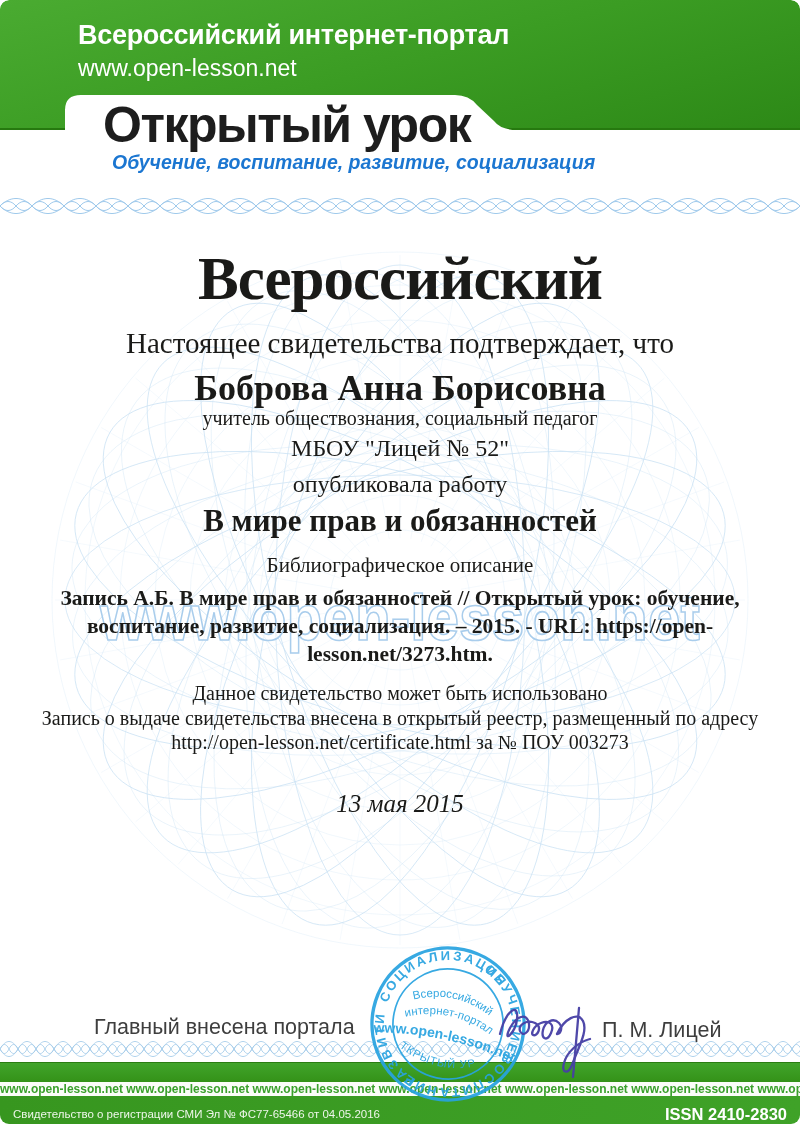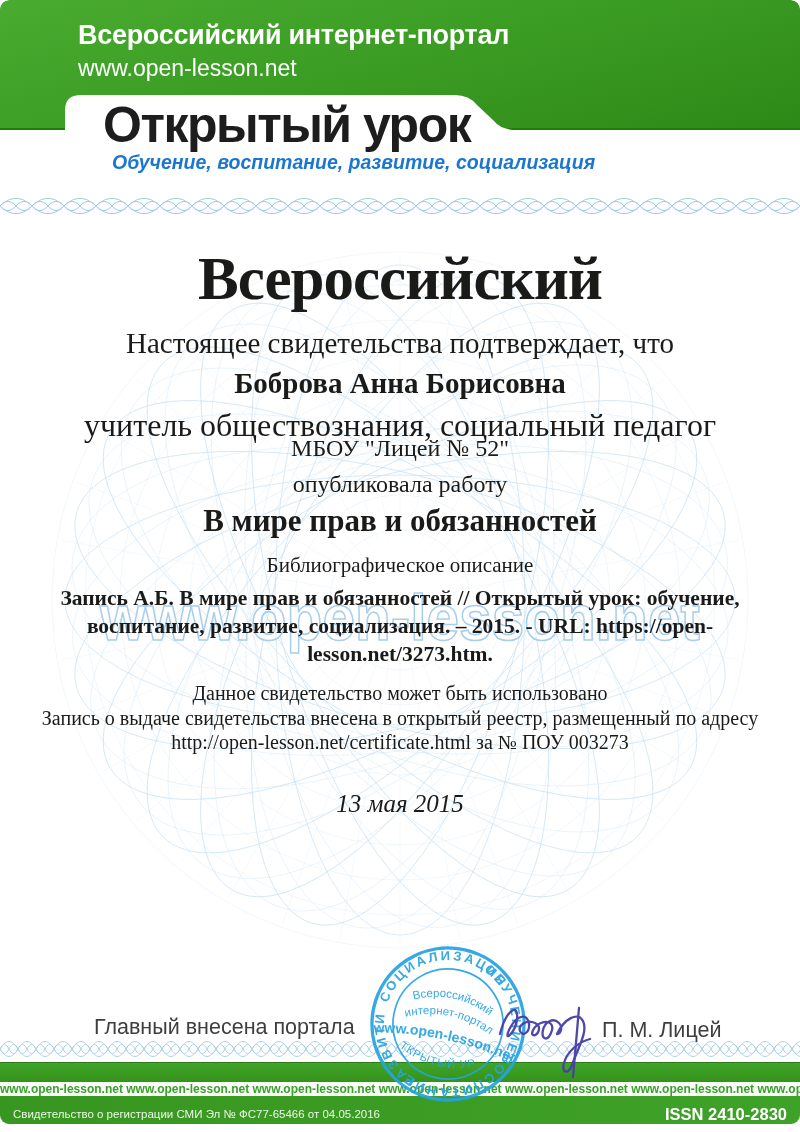--- a/index.html
+++ b/index.html
@@ -21,22 +21,22 @@
           font:italic 600 19.5px "Liberation Sans",sans-serif;}
   
   .band-top{position:absolute;left:0;top:194px;width:800px;height:24px;}
   .band-bottom{position:absolute;left:0;top:1036px;width:800px;height:26px;}
   .rosette{position:absolute;left:0;top:228px;width:800px;height:736px;z-index:1;}
   .watermark{position:absolute;left:0;top:566px;width:800px;height:104px;z-index:2;}
   
   .ctext{position:absolute;left:0;width:800px;text-align:center;color:#1a1a18;z-index:3;}
   .cert-title{top:244px;font-weight:700;font-size:61px;letter-spacing:-1px;}
   .statement{top:327px;font-size:29px;}
-  .recipient-name{top:367px;font-weight:700;font-size:29px;}
-  .recipient-role{top:407px;font-size:32px;}
+  .recipient-name{top:367px;font-weight:700;font-size:36px;}
+  .recipient-role{top:407px;font-size:20px;}
   .recipient-school{top:435px;font-size:24px;}
   .action-line{top:471px;font-size:24px;}
   .work-title{top:503px;font-weight:700;font-size:31px;}
   .bib-head{top:553px;font-size:21px;}
   .bib-lines{top:584px;font-weight:700;font-size:21.5px;line-height:28px;}
   .usage-lines{top:681px;font-size:20px;line-height:24.5px;}
   .issue-date{top:790px;font-style:italic;font-size:25px;}
   
   .editor-label{position:absolute;left:94px;top:1015px;color:#3e3e3e;z-index:3;
           font:400 21.5px "Liberation Sans",sans-serif;}

